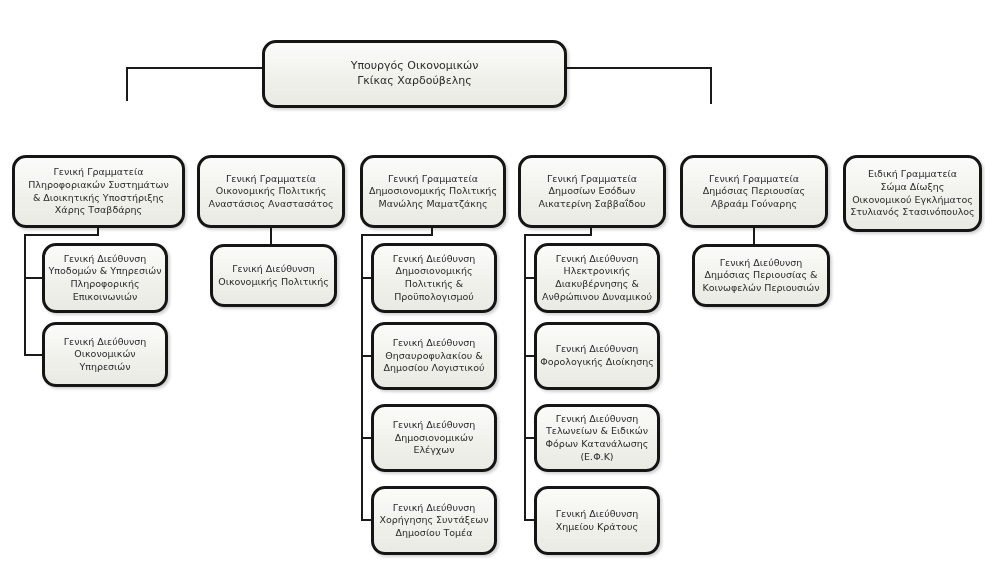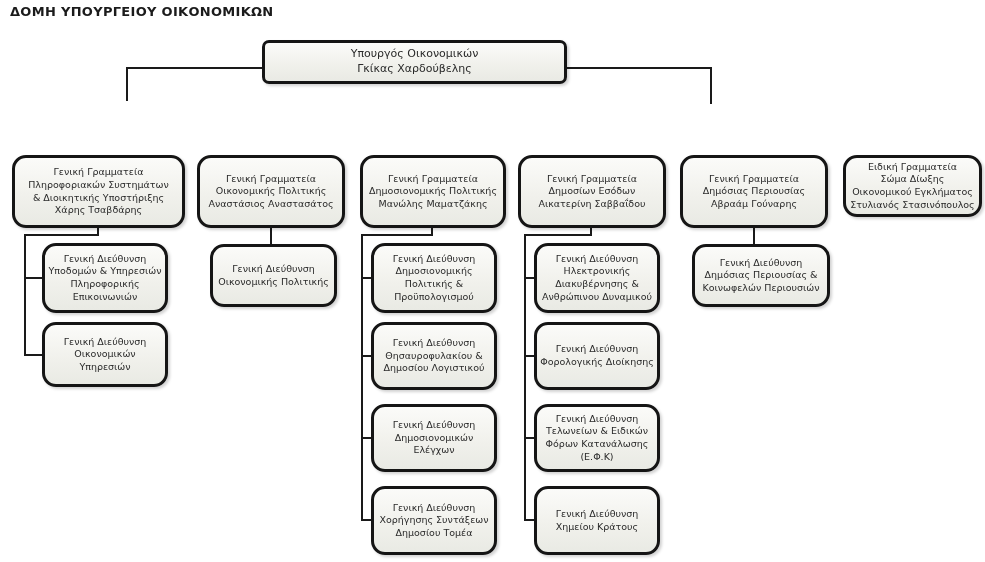--- a/index.html
+++ b/index.html
@@ -28,21 +28,20 @@
   }
   .box.thin{border-width:1px;border-color:#3a3a3a;border-radius:11px;}
   .box.big{font-size:11px;}
   .line{position:absolute;background:#1a1a1a;z-index:1;}
 </style>
 </head>
 <body>
 
 <div id="canvas">
 
-  <div class="chart-title">ΔΟΜΗ ΥΠΟΥΡΓΕΙΟΥ ΟΙΚΟΝΟΜΙΚΩΝ</div>
 
   <div class="line" style="left:127px;top:67px;width:136px;height:2px;"></div>
   <div class="line" style="left:126px;top:67px;width:2px;height:34px;"></div>
   <div class="line" style="left:566px;top:67px;width:146px;height:2px;"></div>
   <div class="line" style="left:710px;top:67px;width:2px;height:37px;"></div>
 
   <div class="line" style="left:97px;top:227px;width:2px;height:9px;"></div>
   <div class="line" style="left:24px;top:234px;width:75px;height:2px;"></div>
   <div class="line" style="left:24px;top:234px;width:2px;height:122px;"></div>
   <div class="line" style="left:24px;top:277px;width:19px;height:2px;"></div>
@@ -61,41 +60,41 @@
   <div class="line" style="left:590px;top:227px;width:2px;height:9px;"></div>
   <div class="line" style="left:524px;top:234px;width:68px;height:2px;"></div>
   <div class="line" style="left:524px;top:234px;width:2px;height:287px;"></div>
   <div class="line" style="left:524px;top:277px;width:11px;height:2px;"></div>
   <div class="line" style="left:524px;top:355px;width:11px;height:2px;"></div>
   <div class="line" style="left:524px;top:437px;width:11px;height:2px;"></div>
   <div class="line" style="left:524px;top:519px;width:11px;height:2px;"></div>
 
   <div class="line" style="left:753px;top:227px;width:2px;height:18px;"></div>
 
-  <div class="box big" style="left:262px;top:40px;width:305px;height:44px;border-radius:7px;">Υπουργός Οικονομικών
+  <div class="box big" style="left:262px;top:40px;width:305px;height:68px;">Υπουργός Οικονομικών
 Γκίκας Χαρδούβελης</div>
 
 
   <div class="box" style="left:12px;top:155px;width:173px;height:73px;">Γενική Γραμματεία
 Πληροφοριακών Συστημάτων
 &amp; Διοικητικής Υποστήριξης
 Χάρης Τσαβδάρης</div>
   <div class="box" style="left:197px;top:155px;width:148px;height:73px;">Γενική Γραμματεία
 Οικονομικής Πολιτικής
 Αναστάσιος Αναστασάτος</div>
   <div class="box" style="left:360px;top:155px;width:146px;height:73px;">Γενική Γραμματεία
 Δημοσιονομικής Πολιτικής
 Μανώλης Μαματζάκης</div>
   <div class="box" style="left:518px;top:155px;width:148px;height:73px;">Γενική Γραμματεία
 Δημοσίων Εσόδων
 Αικατερίνη Σαββαΐδου</div>
   <div class="box" style="left:680px;top:155px;width:148px;height:73px;">Γενική Γραμματεία
 Δημόσιας Περιουσίας
 Αβραάμ Γούναρης</div>
-  <div class="box" style="left:843px;top:155px;width:139px;height:62px;">Ειδική Γραμματεία
+  <div class="box" style="left:843px;top:155px;width:139px;height:77px;">Ειδική Γραμματεία
 Σώμα Δίωξης
 Οικονομικού Εγκλήματος
 Στυλιανός Στασινόπουλος</div>
 
   <div class="box" style="left:42px;top:243px;width:126px;height:70px;">Γενική Διεύθυνση
 Υποδομών &amp; Υπηρεσιών
 Πληροφορικής
 Επικοινωνιών</div>
   <div class="box" style="left:42px;top:322px;width:126px;height:65px;">Γενική Διεύθυνση
 Οικονομικών Υπηρεσιών</div>

